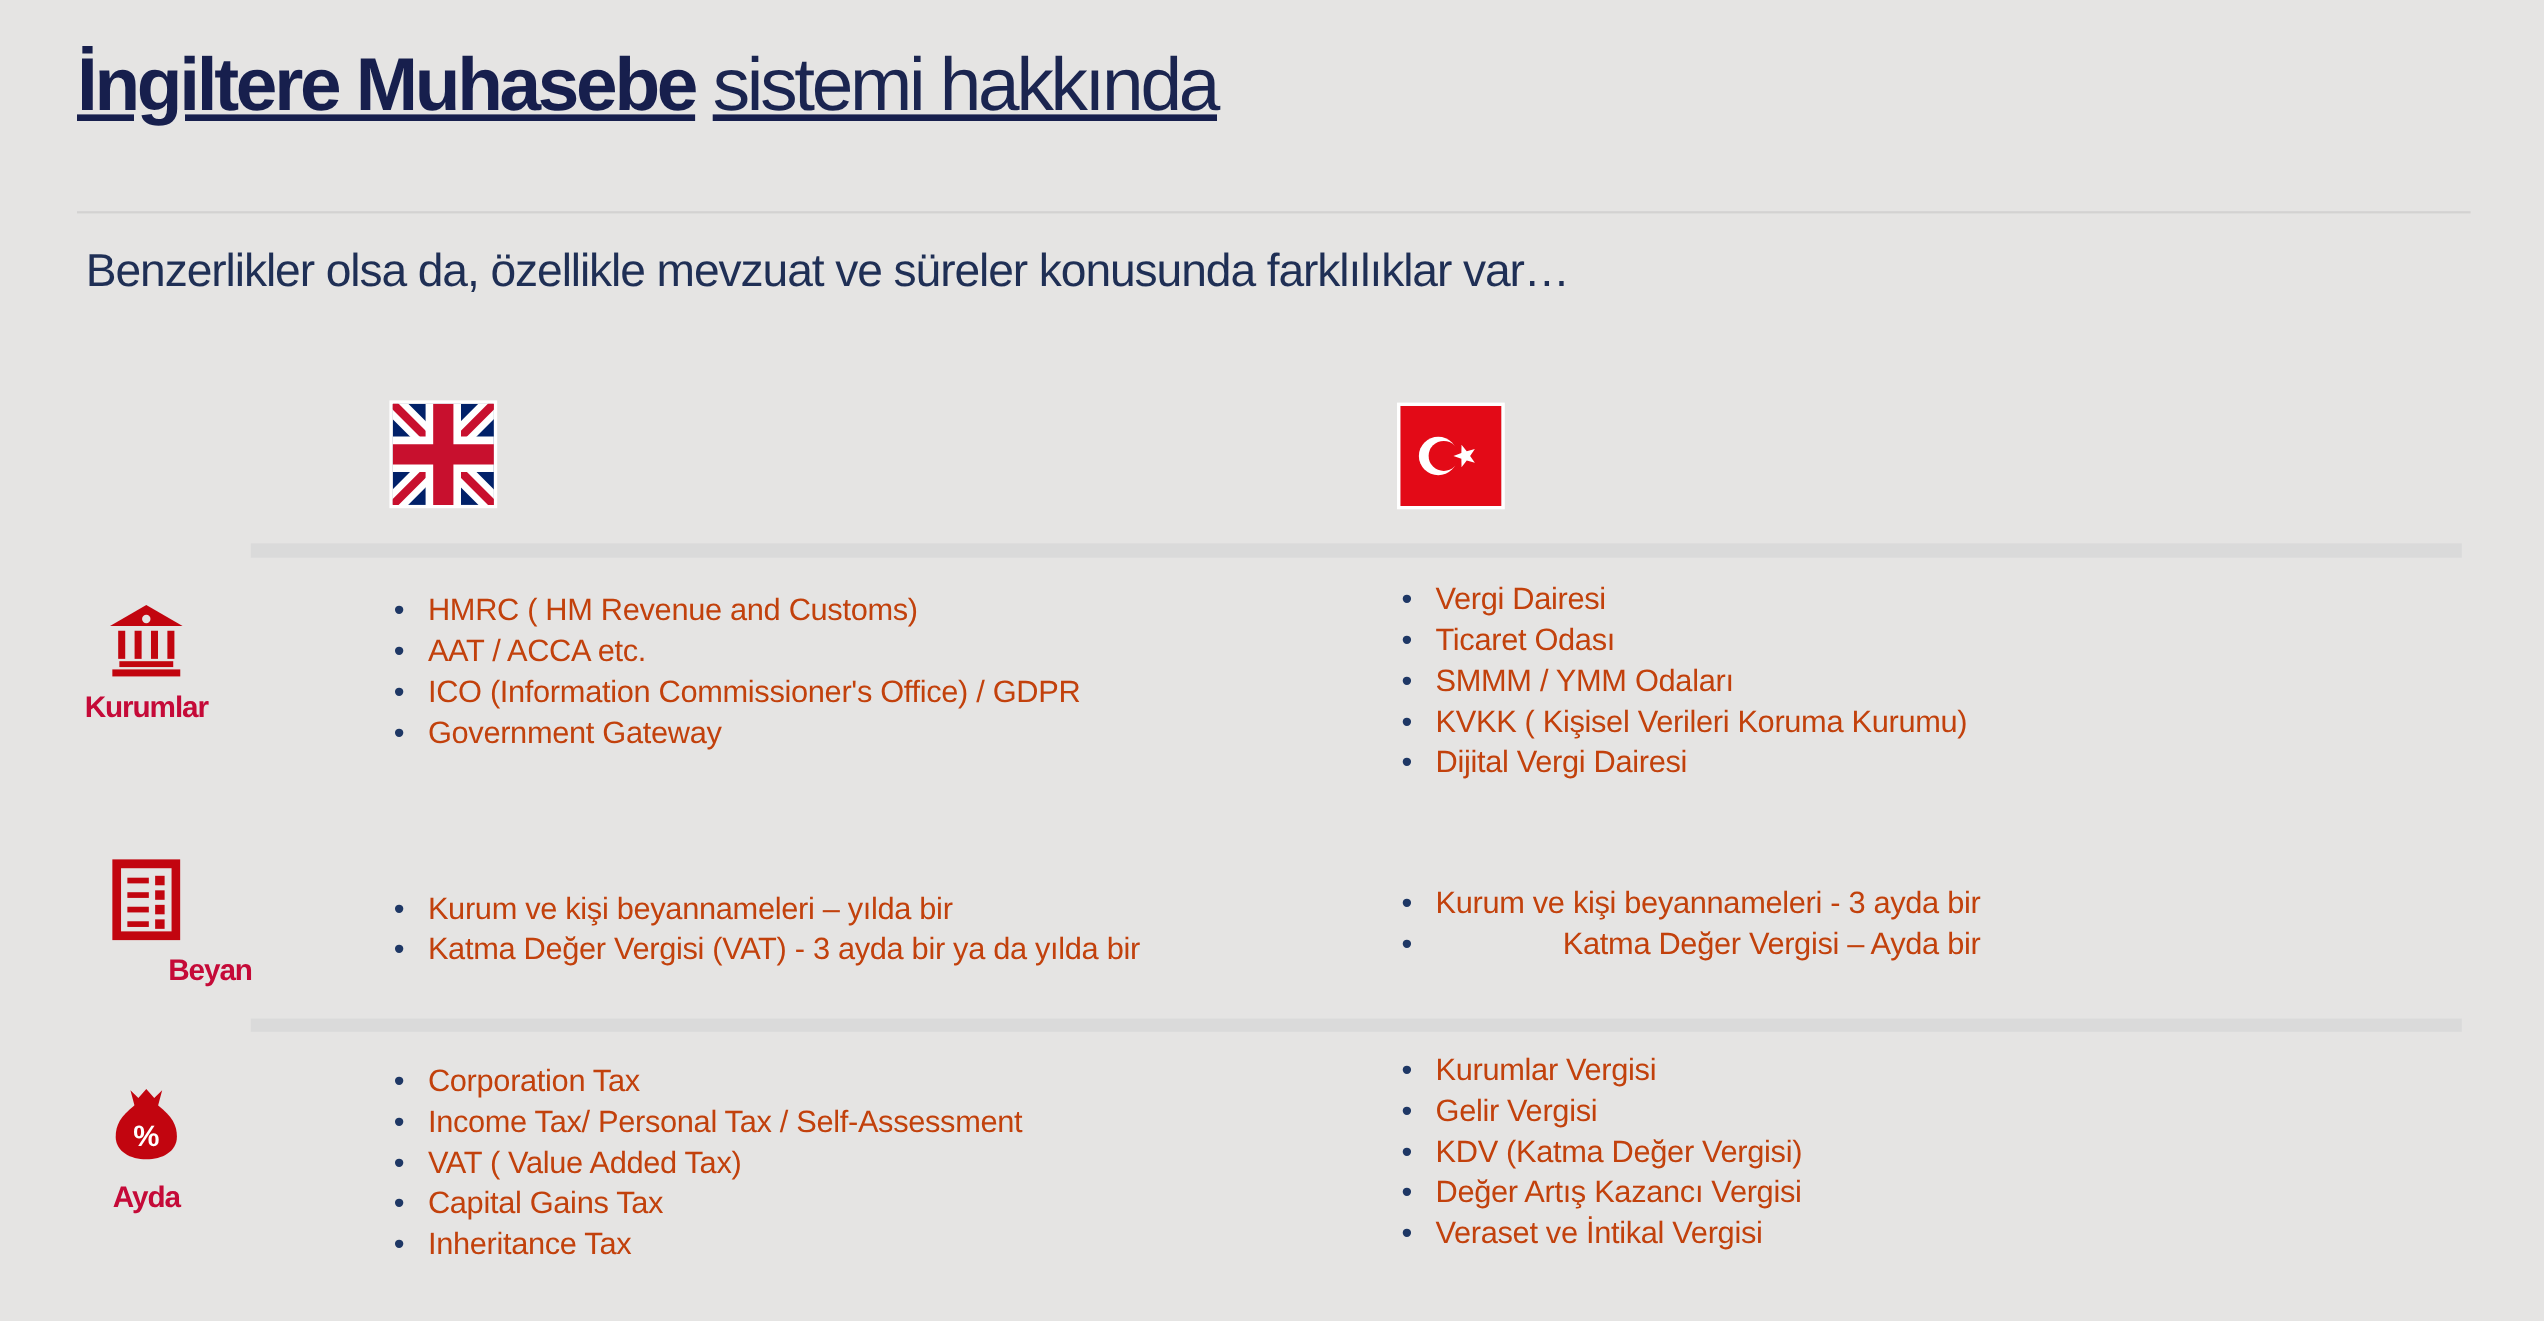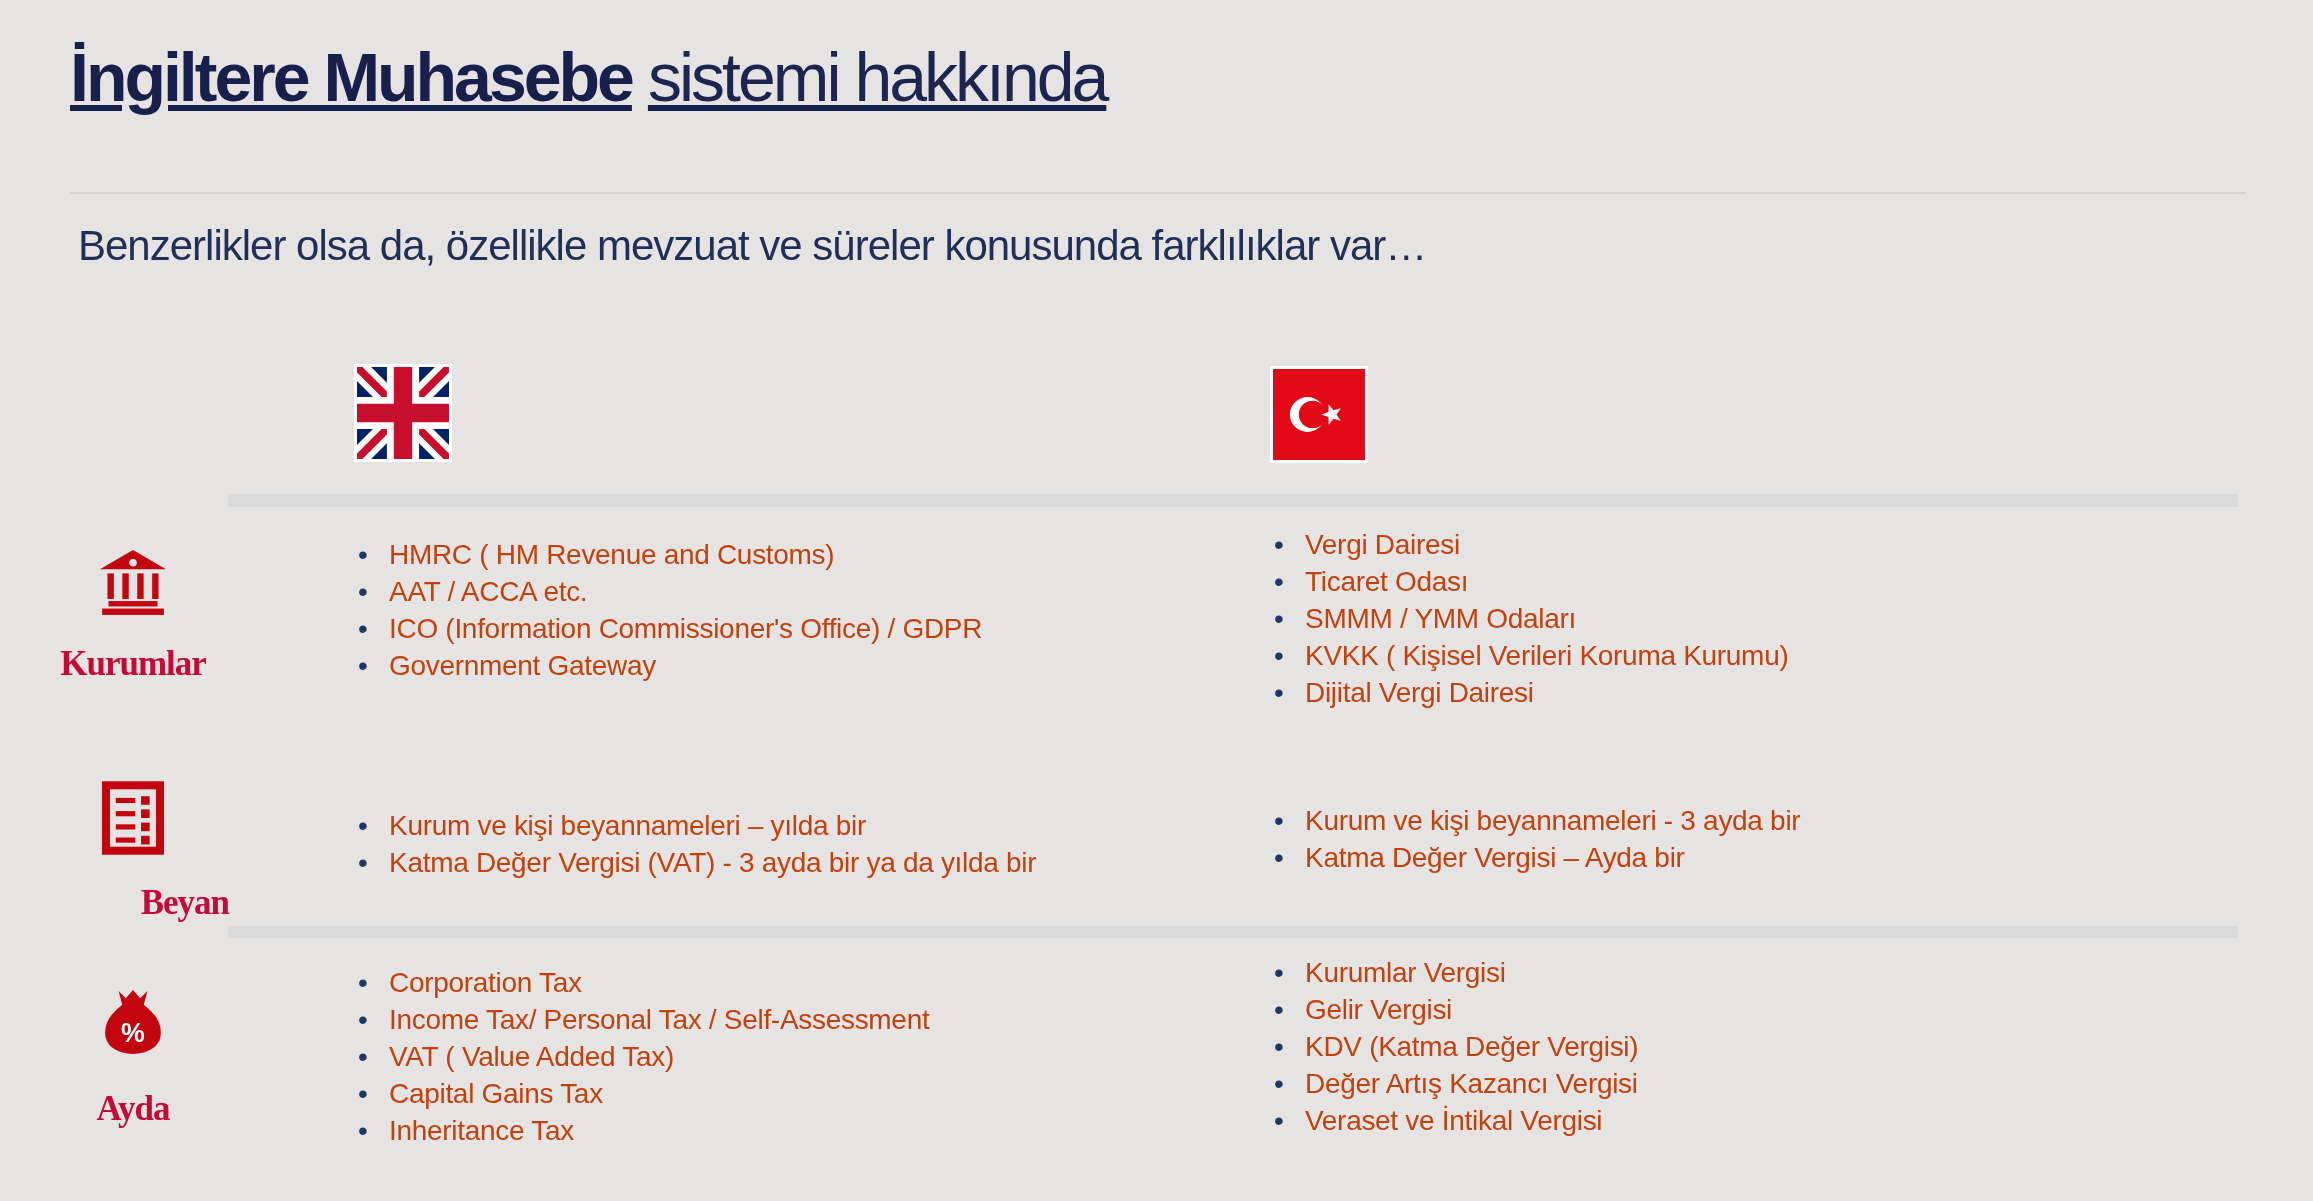--- a/index.html
+++ b/index.html
@@ -30,39 +30,39 @@
   .flag-uk{left:354px;top:364px;width:98px;height:98px;}
   .flag-tr{left:1270px;top:366px;width:98px;height:97px;}
   
   .hbar{position:absolute;left:228px;width:2010px;background:#DADADA;}
   .hbar-1{top:494px;height:13px;}
   .hbar-2{top:926px;height:12px;}
   
   .icon-cell{position:absolute;left:37px;width:192px;text-align:center;}
   .icon-cell svg{display:block;margin:0 auto;}
   .icon-cell .cat-label{
-    display:block;margin-top:28px;font-size:35px;font-weight:bold;color:#C50A38;letter-spacing:-1px;font-family:Liberation Serif, serif;
+    display:block;margin-top:12px;font-size:27px;font-weight:bold;color:#C50A38;letter-spacing:-1px;
   }
   .cell-kurumlar{top:550px;}
   .cell-beyan{top:781px;text-align:right;}
   .cell-vergi{top:985px;}
   .icon-red{fill:#C2050F;}
   
   .list{
     position:absolute;margin:0;padding:0;list-style:none;
     font-size:28px;color:#c2410c;letter-spacing:-0.3px;white-space:nowrap;
   }
   .list li{position:relative;padding-left:33px;line-height:37px;}
   .list li::before{
     content:"\2022";position:absolute;left:2px;top:0;color:#1E3765;font-size:28px;
   }
   .list-k-uk{left:356px;top:536px;}
   .list-k-tr{left:1272px;top:526px;}
   .list-b-uk{left:356px;top:807px;}
-  .list-b-tr{left:1272px;top:802px;}
+  .list-b-tr{left:1272px;top:802px;text-align:right;}
   .list-v-uk{left:356px;top:964px;}
   .list-v-tr{left:1272px;top:954px;}
 </style>
 </head>
 <body>
 
 <div class="slide">
 
   <h1 class="title"><span class="t-bold">İngiltere Muhasebe</span><span class="t-light">sistemi hakkında</span></h1>
   <div class="title-rule"></div>

